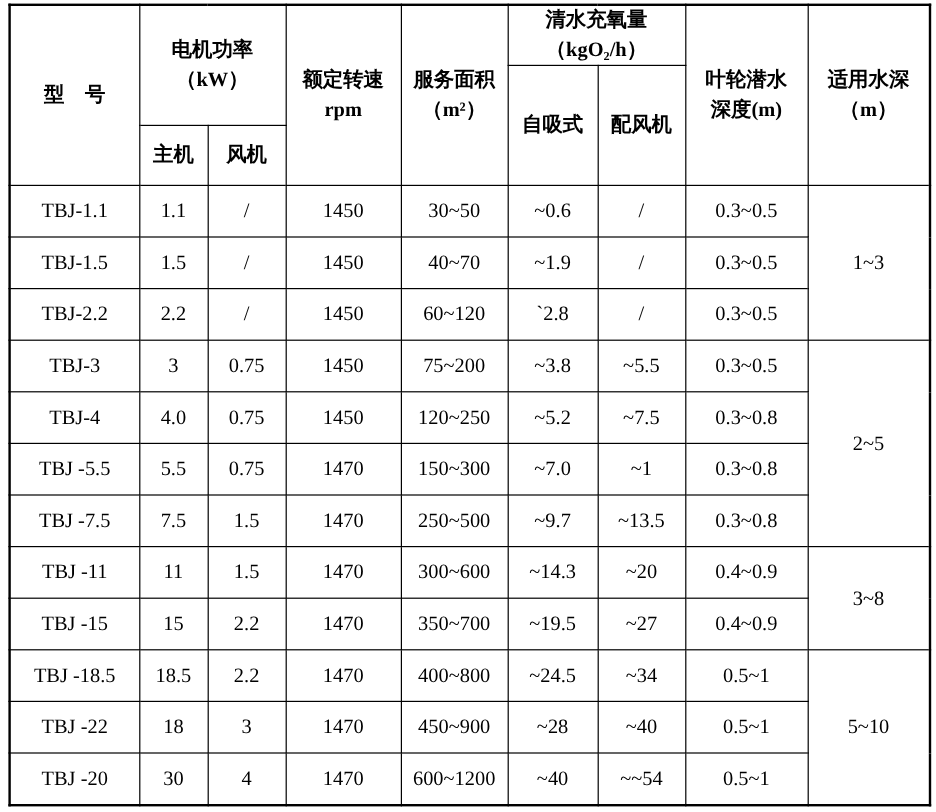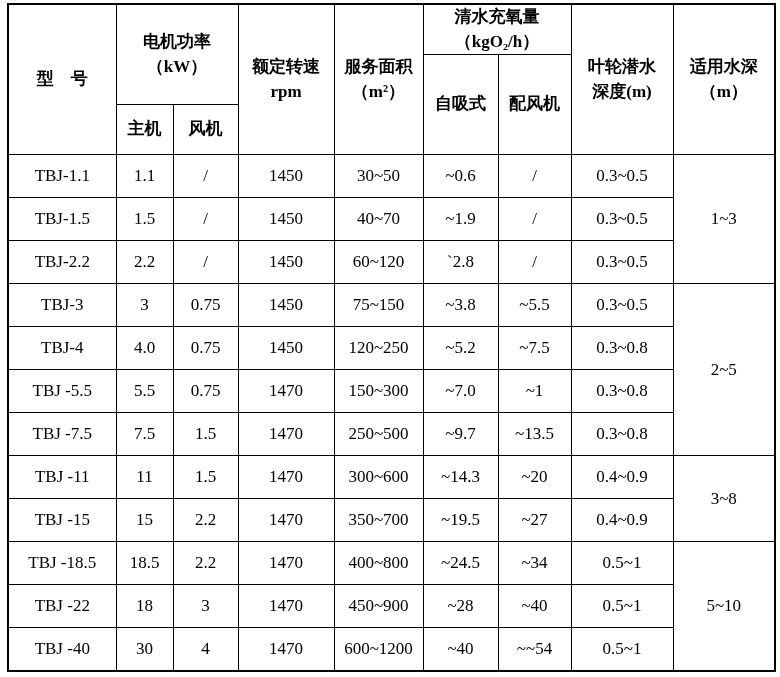--- a/index.html
+++ b/index.html
@@ -116,21 +116,21 @@
       <td>60~120</td>
       <td>`2.8</td>
       <td>/</td>
       <td>0.3~0.5</td>
     </tr>
     <tr class="drow">
       <td>TBJ-3</td>
       <td>3</td>
       <td>0.75</td>
       <td>1450</td>
-      <td>75~150</td>
+      <td>75~200</td>
       <td>~3.8</td>
       <td>~5.5</td>
       <td>0.3~0.5</td>
       <td rowspan="4">2~5</td>
     </tr>
     <tr class="drow">
       <td>TBJ-4</td>
       <td>4.0</td>
       <td>0.75</td>
       <td>1450</td>
@@ -195,21 +195,21 @@
       <td>TBJ -22</td>
       <td>18</td>
       <td>3</td>
       <td>1470</td>
       <td>450~900</td>
       <td>~28</td>
       <td>~40</td>
       <td>0.5~1</td>
     </tr>
     <tr class="drow">
-      <td>TBJ -40</td>
+      <td>TBJ -20</td>
       <td>30</td>
       <td>4</td>
       <td>1470</td>
       <td>600~1200</td>
       <td>~40</td>
       <td>~~54</td>
       <td>0.5~1</td>
     </tr>
   </tbody>
     </table>

